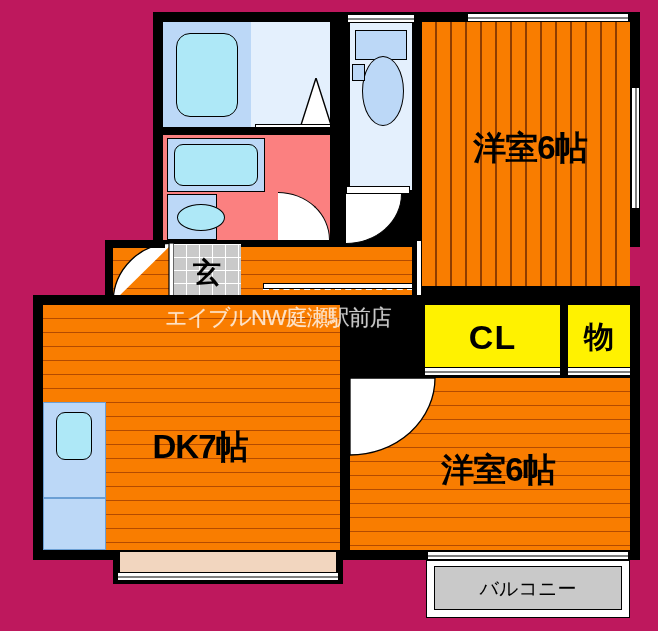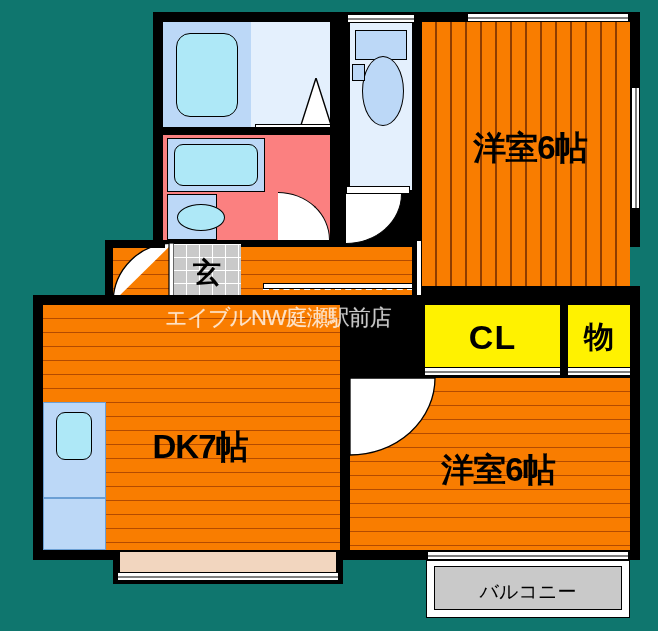--- a/index.html
+++ b/index.html
@@ -1,20 +1,20 @@
 <!DOCTYPE html>
 <html><head>
 <meta charset="utf-8">
 <style>
   html,body{margin:0;padding:0;background:#ffffff;}
   body{font-family:"Liberation Sans", sans-serif;}
   #plan{
     position:relative;
     width:658px;height:631px;
-    background:#0f766e;
+    background:#be185d;
     overflow:hidden;
   }
   .abs{position:absolute;box-sizing:border-box;}
   
   .planks-h{
     background-image:repeating-linear-gradient(to bottom,
       #f97d00 0px,#f97d00 13px,#b44b00 13px,#b44b00 14px);
   }
   
   .planks-v{
@@ -206,21 +206,21 @@
   <div class="abs" style="left:350px;top:378px;width:86px;height:78px;">
     <svg width="86" height="78" viewBox="0 0 86 78">
       <path d="M0,0 L85,0 A85,77 0 0 1 0,77 Z" fill="#ffffff" stroke="#000" stroke-width="1.3"></path>
     </svg>
   </div>
 
   <div class="abs win" style="left:428px;top:551px;width:200px;height:9px;"></div>
 
   <div class="abs" style="left:426px;top:560px;width:204px;height:58px;border:1.6px solid #000;background:#ffffff;"></div>
   <div class="abs gray" style="left:434px;top:566px;width:188px;height:44px;border:1.4px solid #000;"></div>
-  <div class="abs lbl lbl-balcony" style="left:434px;top:566px;width:188px;height:50px;">バルコニー</div>
+  <div class="abs lbl lbl-balcony" style="left:434px;top:566px;width:188px;height:44px;">バルコニー</div>
 
   <div class="abs wall" style="left:412px;top:240px;width:10px;height:58px;"></div>
 
   <div class="abs wall" style="left:422px;top:286px;width:218px;height:9px;"></div>
 
   <div class="abs wall" style="left:105px;top:240px;width:8px;height:58px;"></div>
   <div class="abs wall" style="left:105px;top:240px;width:60px;height:8px;"></div>
 
   <div class="abs slide" style="left:416px;top:240px;width:6px;height:56px;"></div>
 

